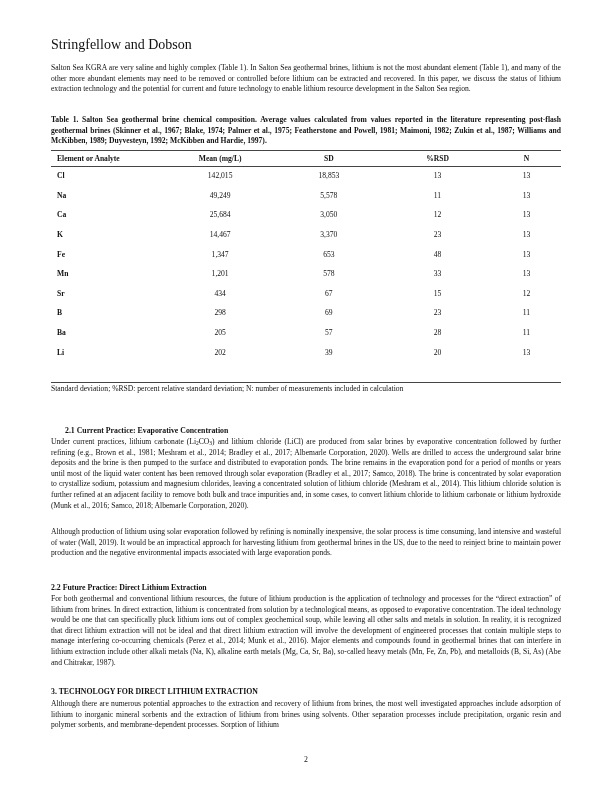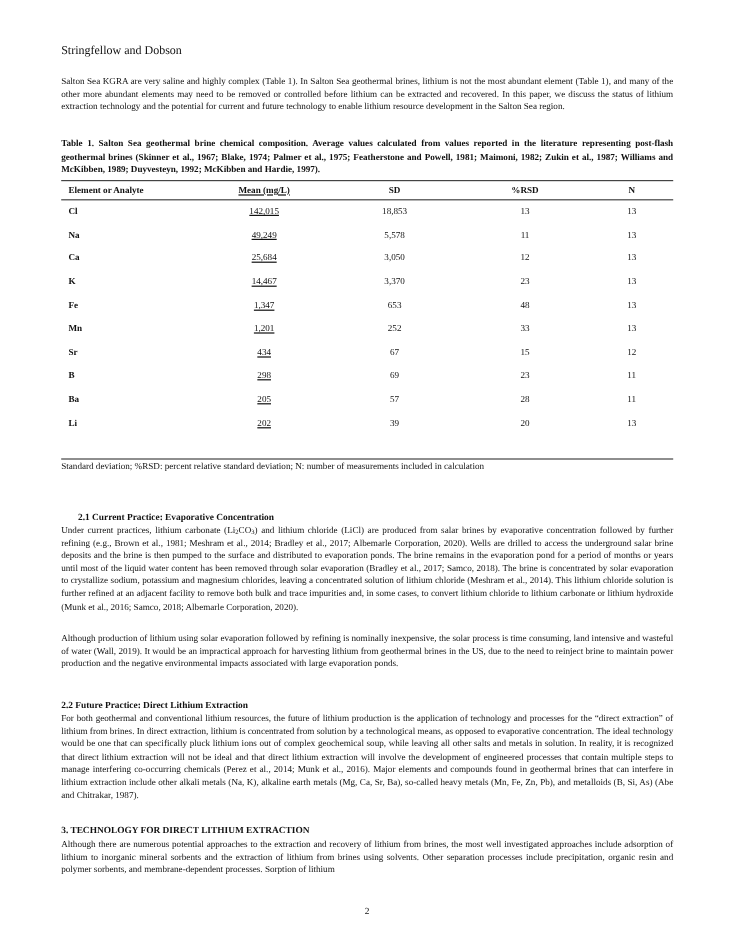--- a/index.html
+++ b/index.html
@@ -1,31 +1,31 @@
 <!DOCTYPE html>
 <html><head>
 <meta charset="utf-8">
 <style>
   html, body { margin: 0; padding: 0; background: #ffffff; }
   body { width: 612px; height: 792px; position: relative; overflow: hidden;
          font-family: "Liberation Serif", "DejaVu Serif", serif; color: #111; }
   .page { position: absolute; left: 0; top: 0; width: 612px; height: 792px; }
-  .running-head { position: absolute; left: 51px; top: 37px; font-size: 10px; }
+  .running-head { position: absolute; left: 51px; top: 37px; font-size: 14px; }
   .para { position: absolute; left: 51px; width: 510px; font-size: 7.6px; line-height: 10.6px;
           text-align: justify; margin: 0; }
   .caption { position: absolute; left: 51px; width: 510px; font-size: 7.6px; line-height: 10.6px;
              font-weight: bold; text-align: justify; margin: 0; }
   .rule { position: absolute; left: 51px; width: 510px; height: 0; border-top: 1px solid #444; }
   .tbl { position: absolute; left: 51px; top: 151px; width: 510px; border-collapse: collapse;
          font-size: 7.6px; }
   .tbl th { font-weight: bold; height: 15px; padding: 0; text-align: center; }
   .tbl td { height: 19.6px; padding: 0; text-align: center; }
   .tbl .c0 { text-align: left; padding-left: 6px; width: 110px; }
   .tbl td.c0 { font-weight: bold; }
-  .tbl .c1 { width: 110px; text-decoration: underline; }
+  .tbl .c1 { width: 110px; }
   .tbl .c2 { width: 110px; }
   .tbl .c3 { width: 110px; text-align: center; }
   .tbl .c4 { width: 70px; }
   .footnote { position: absolute; left: 51px; top: 384px; font-size: 7.6px; }
   .h1 { position: absolute; left: 51px; font-size: 7.8px; font-weight: bold; margin: 0; }
   .h2 { position: absolute; left: 51px; font-size: 7.8px; font-weight: bold; margin: 0; }
   .page-num { position: absolute; left: 0; width: 612px; top: 755px; text-align: center; font-size: 7.8px; }
   sub { font-size: 5.5px; vertical-align: -1px; line-height: 0; }
 </style>
 </head>
@@ -85,21 +85,21 @@
       <tr>
         <td class="c0">Fe</td>
         <td class="c1">1,347</td>
         <td class="c2">653</td>
         <td class="c3">48</td>
         <td class="c4">13</td>
       </tr>
       <tr>
         <td class="c0">Mn</td>
         <td class="c1">1,201</td>
-        <td class="c2">252</td>
+        <td class="c2">578</td>
         <td class="c3">33</td>
         <td class="c4">13</td>
       </tr>
       <tr>
         <td class="c0">Sr</td>
         <td class="c1">434</td>
         <td class="c2">67</td>
         <td class="c3">15</td>
         <td class="c4">12</td>
       </tr>

